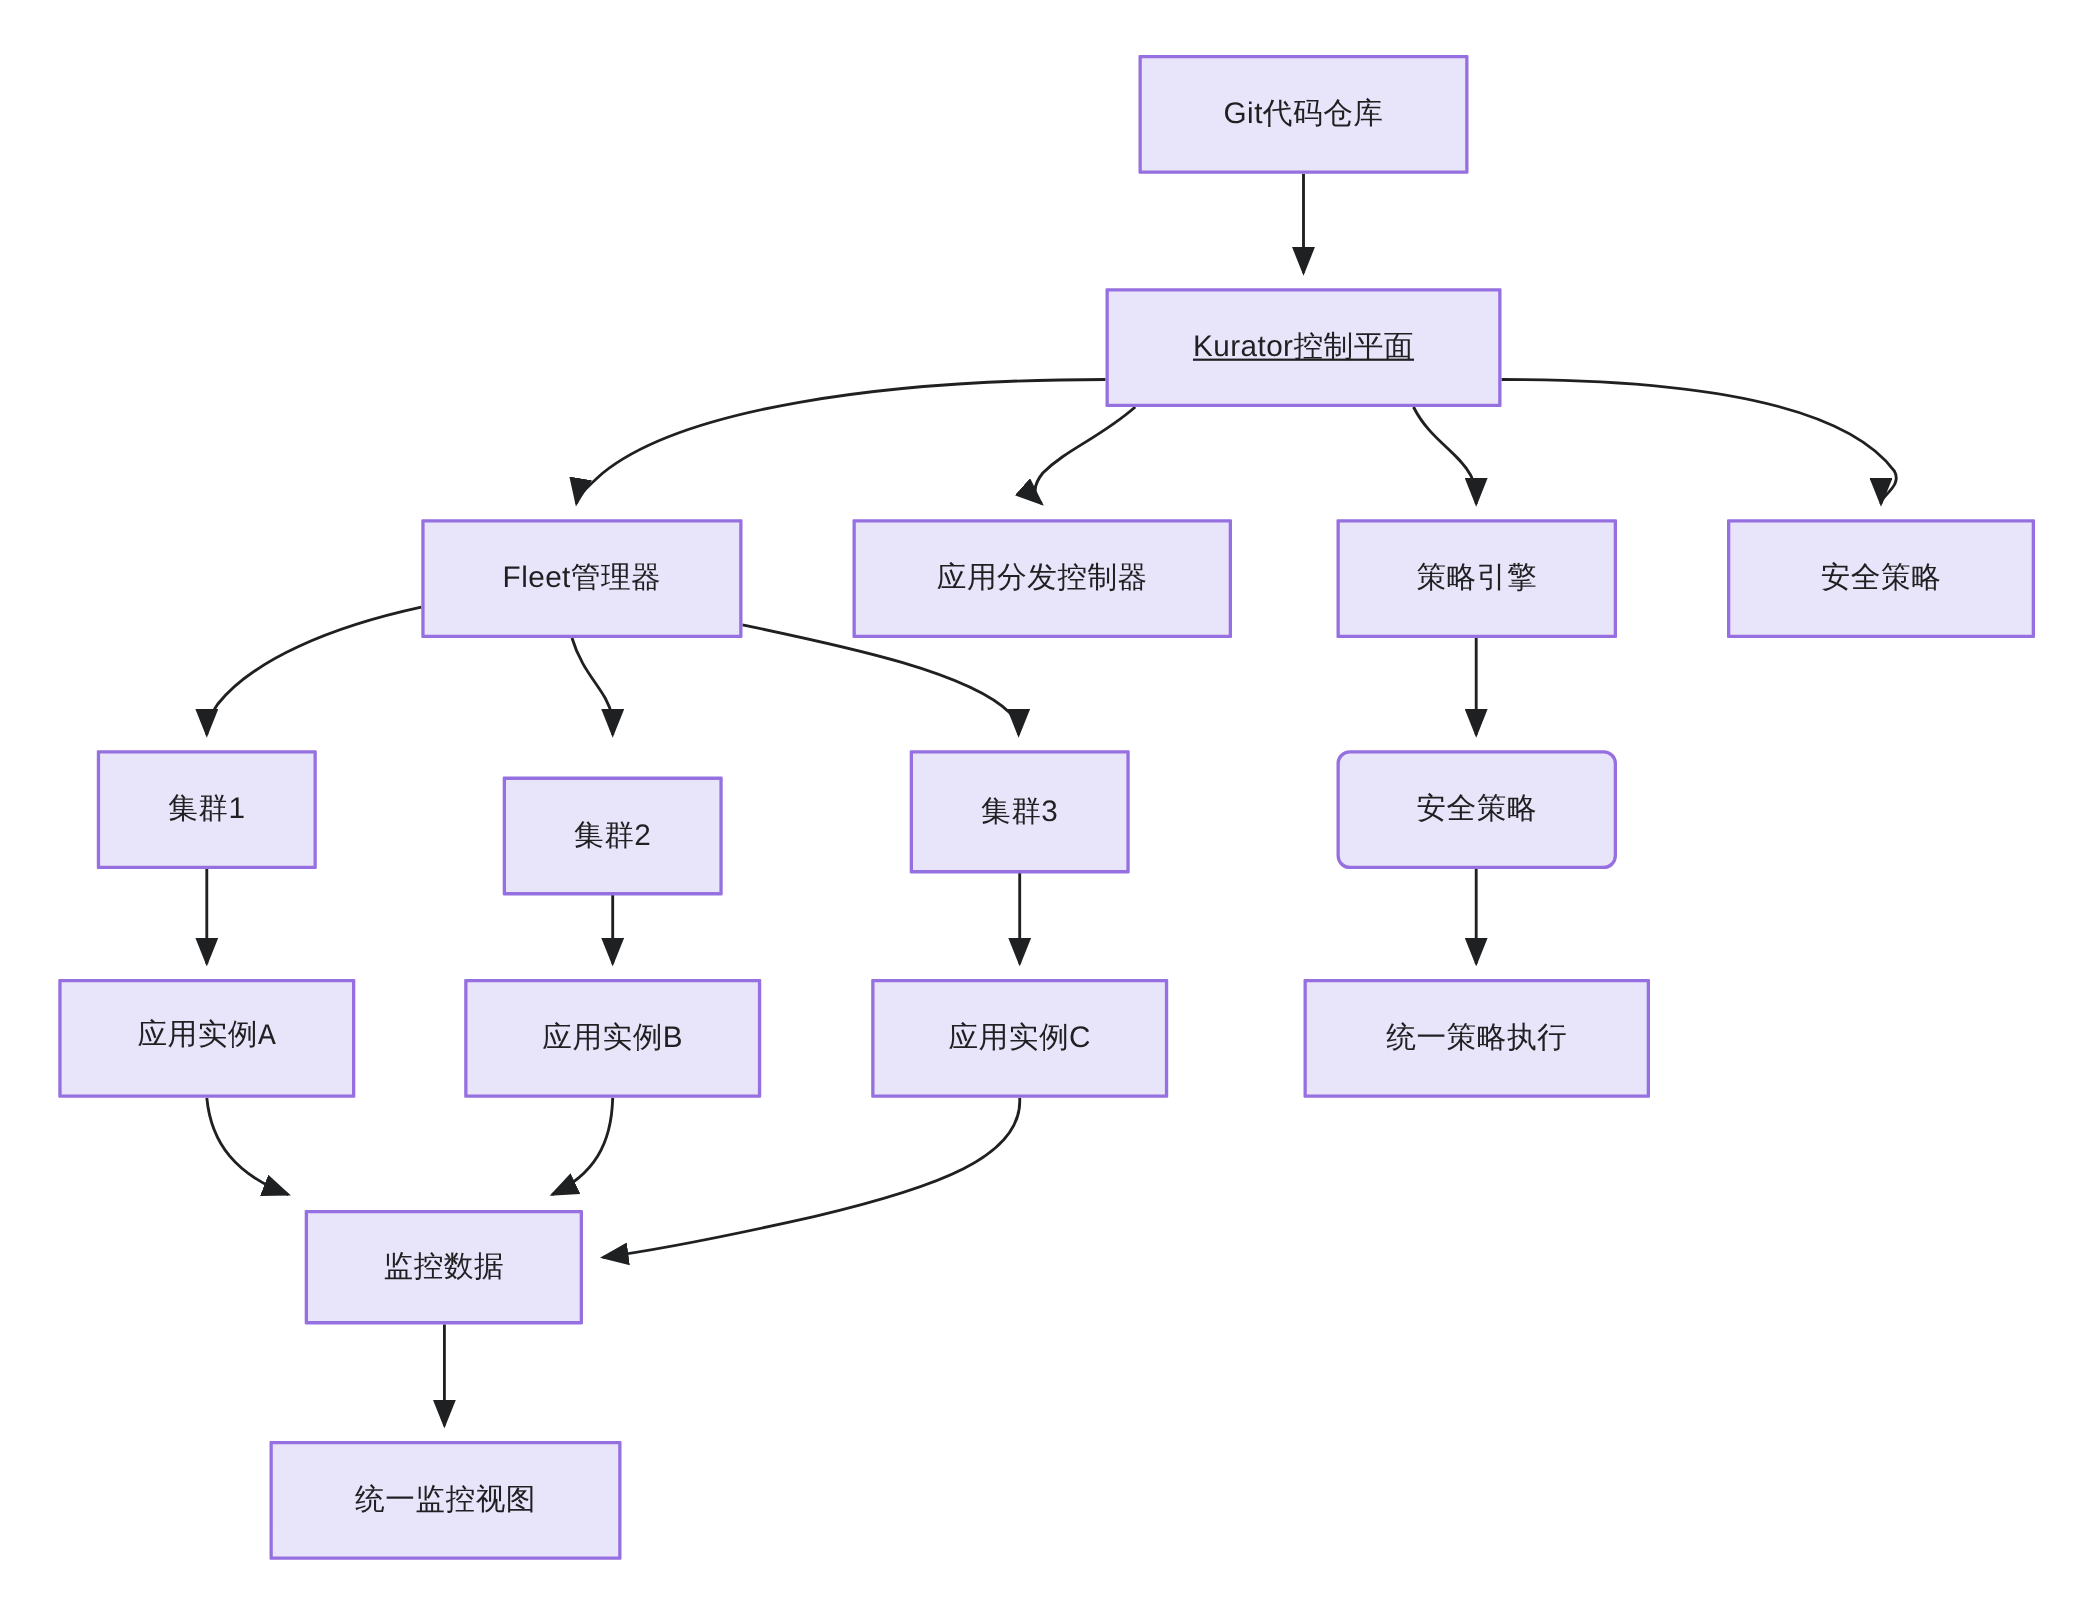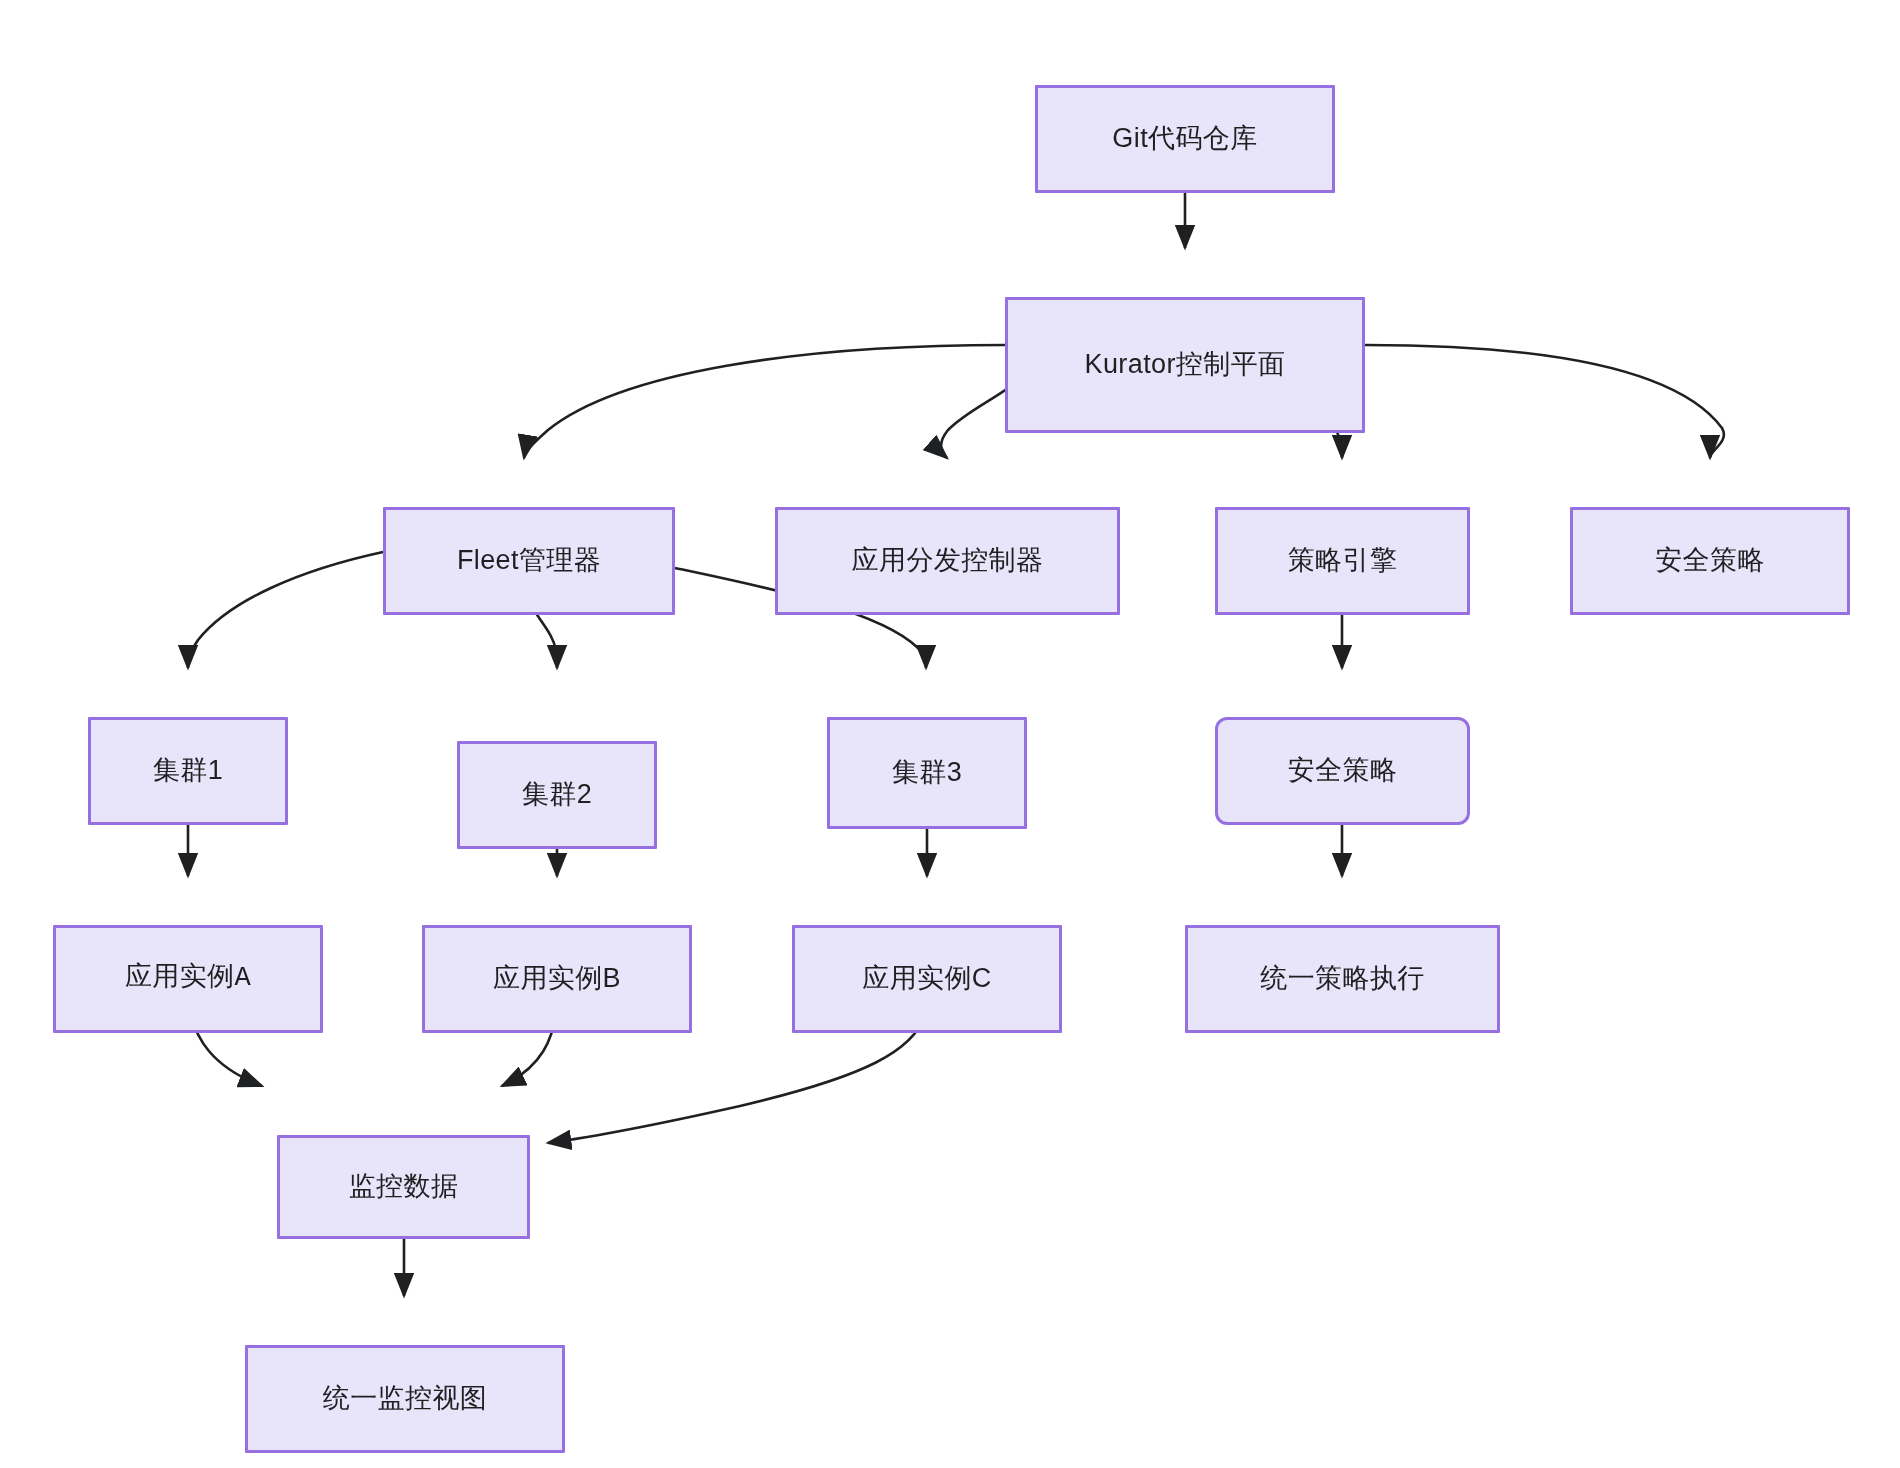--- a/index.html
+++ b/index.html
@@ -34,21 +34,20 @@
     display: flex;
     align-items: center;
     justify-content: center;
     text-align: center;
     color: #1f2022;
     font-size: 27px;
     font-weight: 400;
     letter-spacing: 0.4px;
     line-height: 1.25;
     z-index: 2;
-    margin-top: 35px;
   }
   .node-label {
     display: block;
     padding: 0 10px;
     white-space: nowrap;
   }
 </style>
 </head>
 <body>
 
@@ -93,21 +92,21 @@
 
     <path d="M927,998 C930,1052 850,1080 740,1106 C660,1124 600,1136 548,1143" fill="none" stroke="#1f2022" stroke-width="2.6" marker-end="url(#arrowhead)"></path>
 
     <path d="M404,1204 L404,1296" fill="none" stroke="#1f2022" stroke-width="2.6" marker-end="url(#arrowhead)"></path>
   </svg>
 
   <div class="node" style="left:1035px; top:50px; width:300px; height:108px;">
     <span class="node-label">Git代码仓库</span>
   </div>
 
-  <div class="node" style="left:1005px; top:262px; width:360px; height:136px;">
+  <div class="node" style="left:1005px; top:262px; width:360px; height:108px;text-decoration:underline;">
     <span class="node-label">Kurator控制平面</span>
   </div>
 
   <div class="node" style="left:383px; top:472px; width:292px; height:108px;">
     <span class="node-label">Fleet管理器</span>
   </div>
 
   <div class="node" style="left:775px; top:472px; width:345px; height:108px;">
     <span class="node-label">应用分发控制器</span>
   </div>

